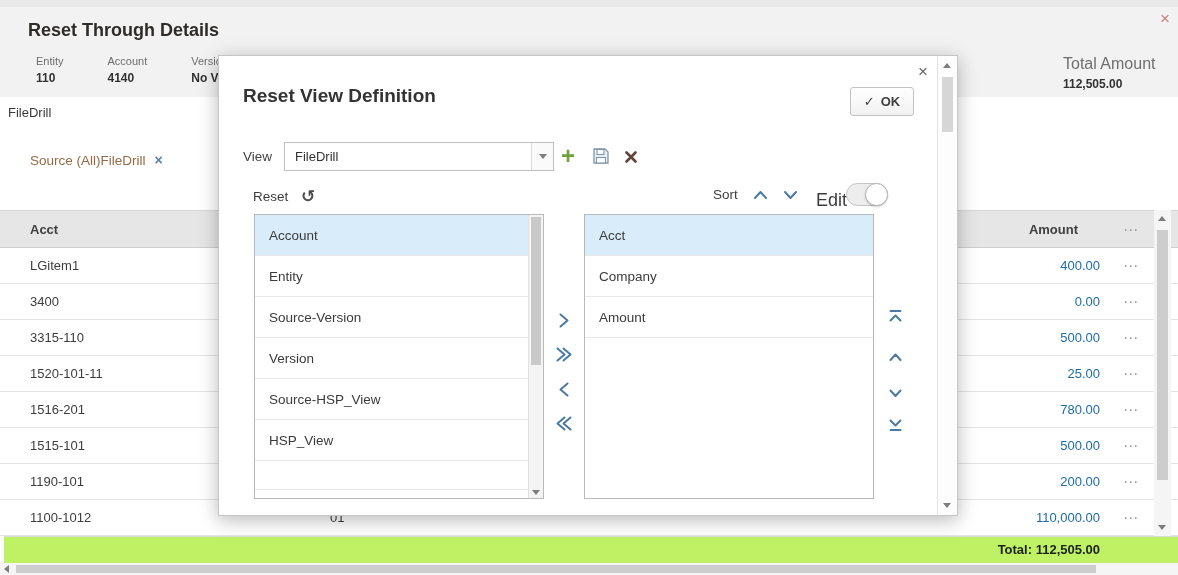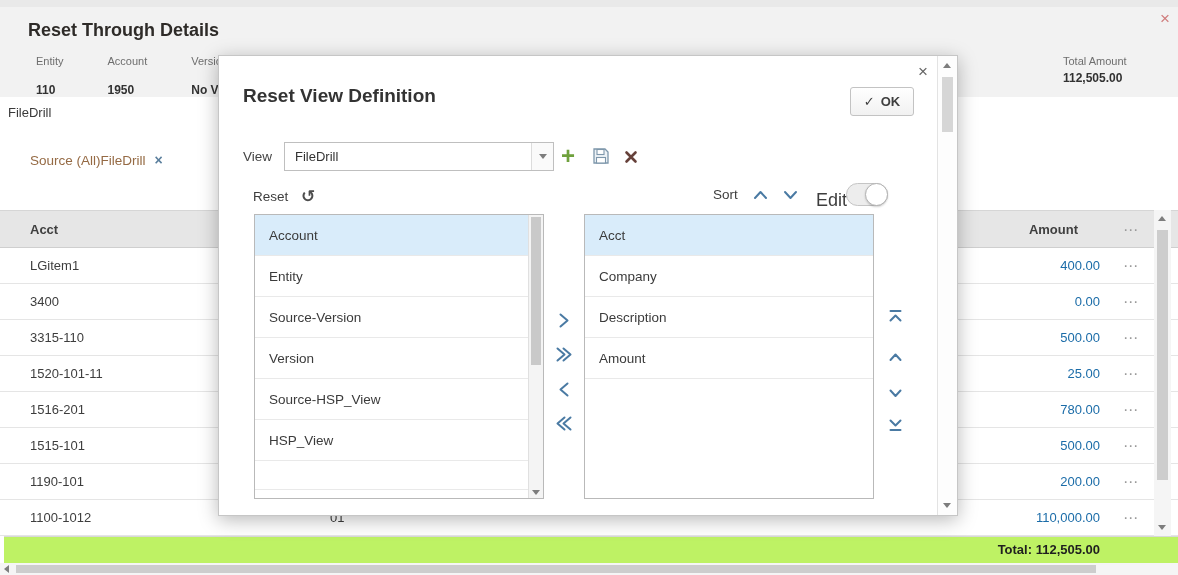--- a/index.html
+++ b/index.html
@@ -7,23 +7,23 @@
   body { font-family:"Liberation Sans","DejaVu Sans",sans-serif; }
   .screen { position:relative; width:1178px; height:575px; background:#fff; overflow:hidden; }
 
   
   .top-strip { position:absolute; top:0; left:0; right:0; height:7px; background:#e9e9e9; }
   .header-band { position:absolute; top:7px; left:0; right:0; height:90px; background:#f2f2f2; }
   .page-title { position:absolute; top:13px; left:28px; font-size:18px; font-weight:bold; color:#2e2b28; }
   .page-close { position:absolute; top:10px; right:8px; font-size:17px; color:#d07d7d; cursor:pointer; line-height:1; }
   .pov { position:absolute; top:48px; left:36px; display:flex; gap:44px; }
   .pov-field .lbl { font-size:11px; color:#6e6e6e; }
-  .pov-field .val { font-size:12px; font-weight:bold; color:#323232; margin-top:16px; }
+  .pov-field .val { font-size:12px; font-weight:bold; color:#323232; margin-top:4px; }
   .total-amt { position:absolute; top:48px; left:1063px; }
-  .total-amt .lbl { font-size:11px; color:#6e6e6e; }
+  .total-amt .lbl { font-size:16px; color:#6e6e6e; }
   .total-amt .val { font-size:12px; font-weight:bold; color:#323232; margin-top:4px; }
   .file-field { position:absolute; top:105px; left:8px; font-size:13px; color:#3a3a3a; }
   .tabs { position:absolute; top:152px; left:30px; display:flex; align-items:center; }
   .tab { font-size:13.5px; color:#956a44; cursor:pointer; display:flex; align-items:center; gap:9px; }
   .tab-close { color:#5b7f9d; font-size:14px; font-weight:bold; }
 
   .t-head { position:absolute; top:210px; left:0; right:0; height:38px; background:#e6e6e6;
             border-top:1px solid #d6d6d6; border-bottom:1px solid #cfcfcf; }
   .t-head .hd-acct { position:absolute; left:30px; line-height:37px; font-size:13px; font-weight:bold; color:#3f3f3f; }
   .t-head .hd-amt  { position:absolute; right:100px; line-height:37px; font-size:13px; font-weight:bold; color:#3f3f3f; }
@@ -112,21 +112,21 @@
   <div class="top-strip"></div>
   <div class="header-band">
     <div class="page-title">Reset Through Details</div>
     <div class="pov">
       <div class="pov-field">
         <div class="lbl">Entity</div>
         <div class="val">110</div>
       </div>
       <div class="pov-field">
         <div class="lbl">Account</div>
-        <div class="val">1950</div>
+        <div class="val">4140</div>
       </div>
       <div class="pov-field">
         <div class="lbl">Version</div>
         <div class="val">No Ve</div>
       </div>
     </div>
     <div class="total-amt">
       <div class="lbl">Total Amount</div>
       <div class="val">112,505.00</div>
     </div>
@@ -296,21 +296,20 @@
         <svg width="18" height="17" viewBox="0 0 18 17">
             <polyline points="9.5,2.5 2.5,8.5 9.5,14.5" fill="none" stroke="#4a7aa3" stroke-width="2" stroke-linecap="round" stroke-linejoin="round"></polyline>
             <polyline points="15.5,2.5 8.5,8.5 15.5,14.5" fill="none" stroke="#4a7aa3" stroke-width="2" stroke-linecap="round" stroke-linejoin="round"></polyline>
           </svg>
       </button>
 
       <div class="listbox right">
         <div class="list-items">
           <div class="list-item selected">Acct</div>
           <div class="list-item">Company</div>
-          <div class="list-item">Description</div>
           <div class="list-item">Amount</div>
         </div>
       </div>
 
       <button class="move-btn" style="top:249px;">
         <svg width="15" height="14" viewBox="0 0 15 14">
             <line x1="2.5" y1="2" x2="12.5" y2="2" stroke="#4a7aa3" stroke-width="2" stroke-linecap="round"></line>
             <polyline points="2.5,11.5 7.5,6.5 12.5,11.5" fill="none" stroke="#4a7aa3" stroke-width="2" stroke-linecap="round" stroke-linejoin="round"></polyline>
           </svg>
       </button>

